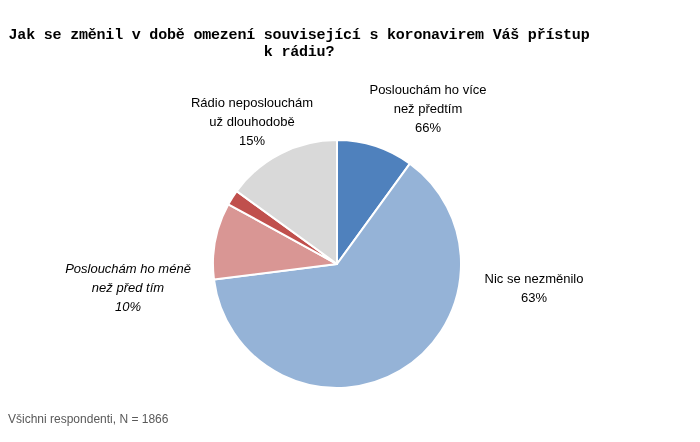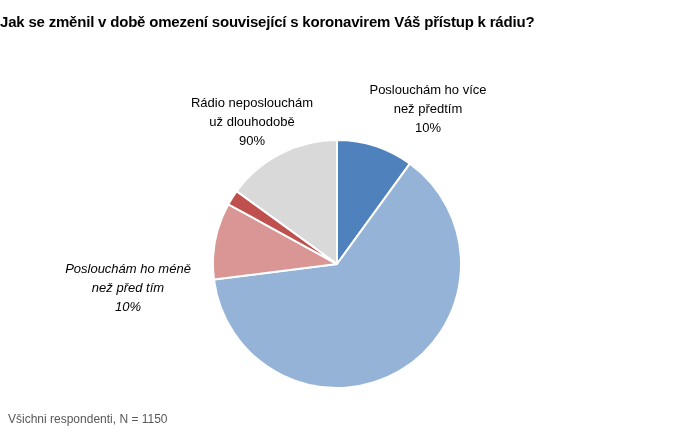--- a/index.html
+++ b/index.html
@@ -6,27 +6,29 @@
   #stage {
     position: relative;
     width: 700px;
     height: 442px;
     background: #ffffff;
     font-family: "Liberation Sans", sans-serif;
     overflow: hidden;
   }
   .chart-title {
     position: absolute;
-    top: 13px;
+    top: 27px;
     left: 0;
     width: 598px;
+    text-align: center;
     font-size: 15px;
     font-weight: bold;
     color: #000000;
     letter-spacing: -0.2px;
+    font-family: Liberation Mono, monospace;
   }
   .pie-svg {
     position: absolute;
     top: 0;
     left: 0;
   }
   .slice-label {
     position: absolute;
     transform: translateX(-50%);
     text-align: center;
@@ -58,27 +60,29 @@
   <svg class="pie-svg" width="700" height="442" viewBox="0 0 700 442">
       <path d="M 337 264 L 337.00 140.00 A 124 124 0 0 1 409.89 163.68 Z" fill="#4f81bd" stroke="#ffffff" stroke-width="2" stroke-linejoin="round"></path>
       <path d="M 337 264 L 409.89 163.68 A 124 124 0 1 1 213.98 279.54 Z" fill="#95b3d7" stroke="#ffffff" stroke-width="2" stroke-linejoin="round"></path>
       <path d="M 337 264 L 213.98 279.54 A 124 124 0 0 1 228.34 204.26 Z" fill="#d99694" stroke="#ffffff" stroke-width="2" stroke-linejoin="round"></path>
       <path d="M 337 264 L 228.34 204.26 A 124 124 0 0 1 236.68 191.11 Z" fill="#c0504d" stroke="#ffffff" stroke-width="2" stroke-linejoin="round"></path>
       <path d="M 337 264 L 236.68 191.11 A 124 124 0 0 1 337.00 140.00 Z" fill="#d9d9d9" stroke="#ffffff" stroke-width="2" stroke-linejoin="round"></path>
     </svg>
 
   <div class="slice-label lbl-more">Poslouchám ho více
 než předtím
-10%</div>
+66%</div>
 
+  <div class="slice-label lbl-same">Nic se nezměnilo
+63%</div>
 
   <div class="slice-label lbl-less">Poslouchám ho méně
 než před tím
 10%</div>
 
 
   <div class="slice-label lbl-never">Rádio neposlouchám
 už dlouhodobě
-90%</div>
+15%</div>
 
-  <div class="footnote">Všichni respondenti, N = 1150</div>
+  <div class="footnote">Všichni respondenti, N = 1866</div>
 
 </div>
 
 </body></html>

